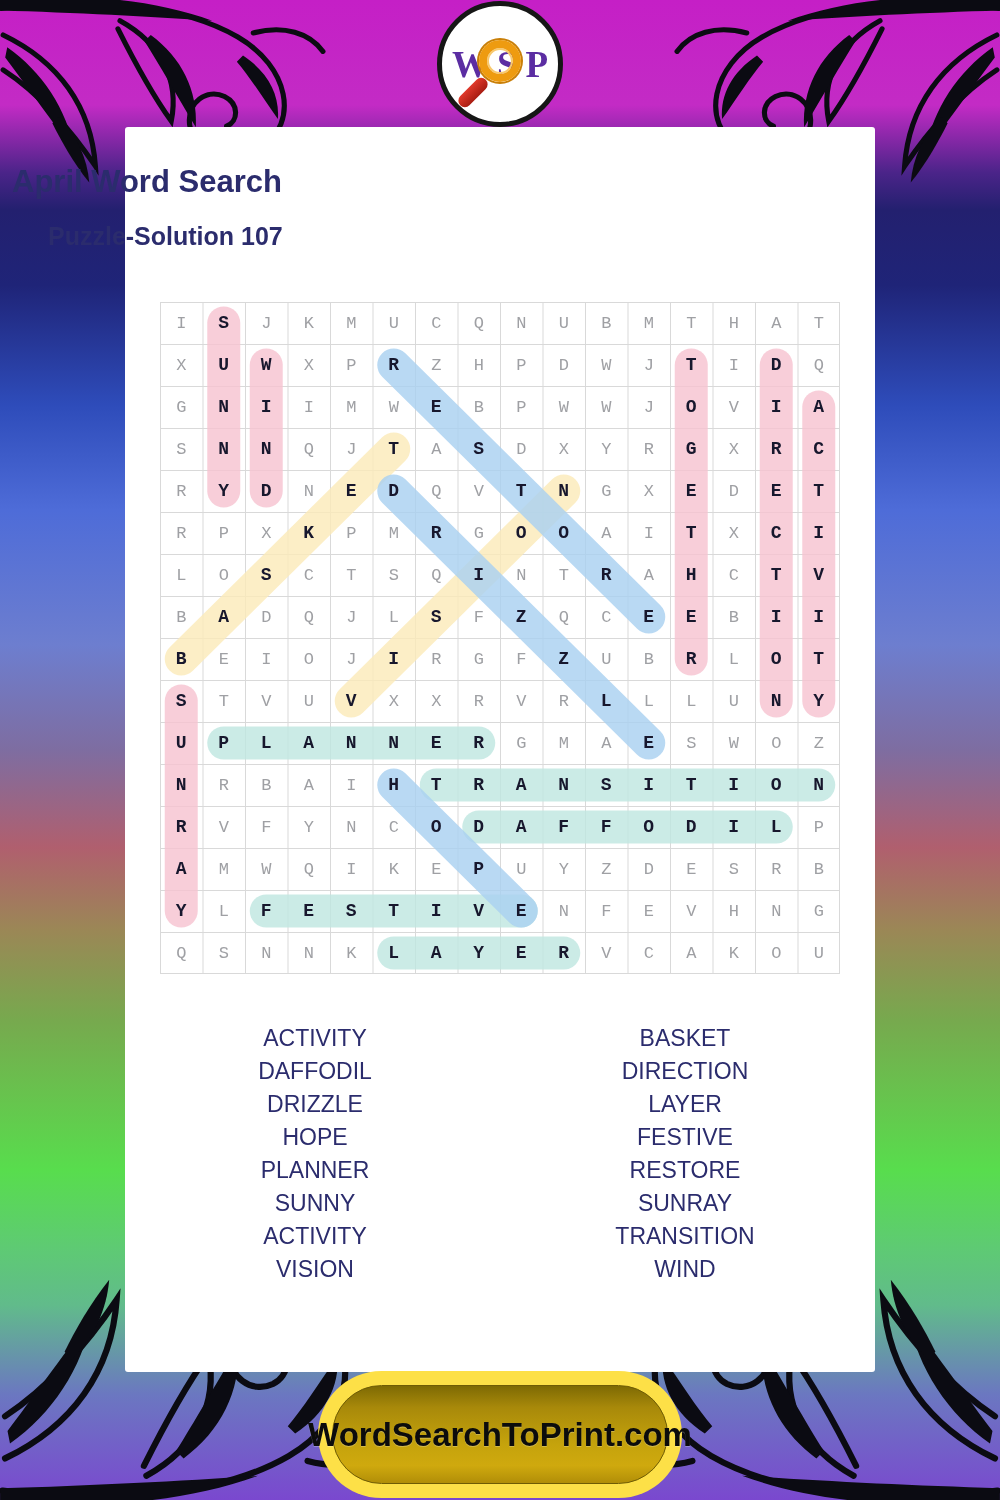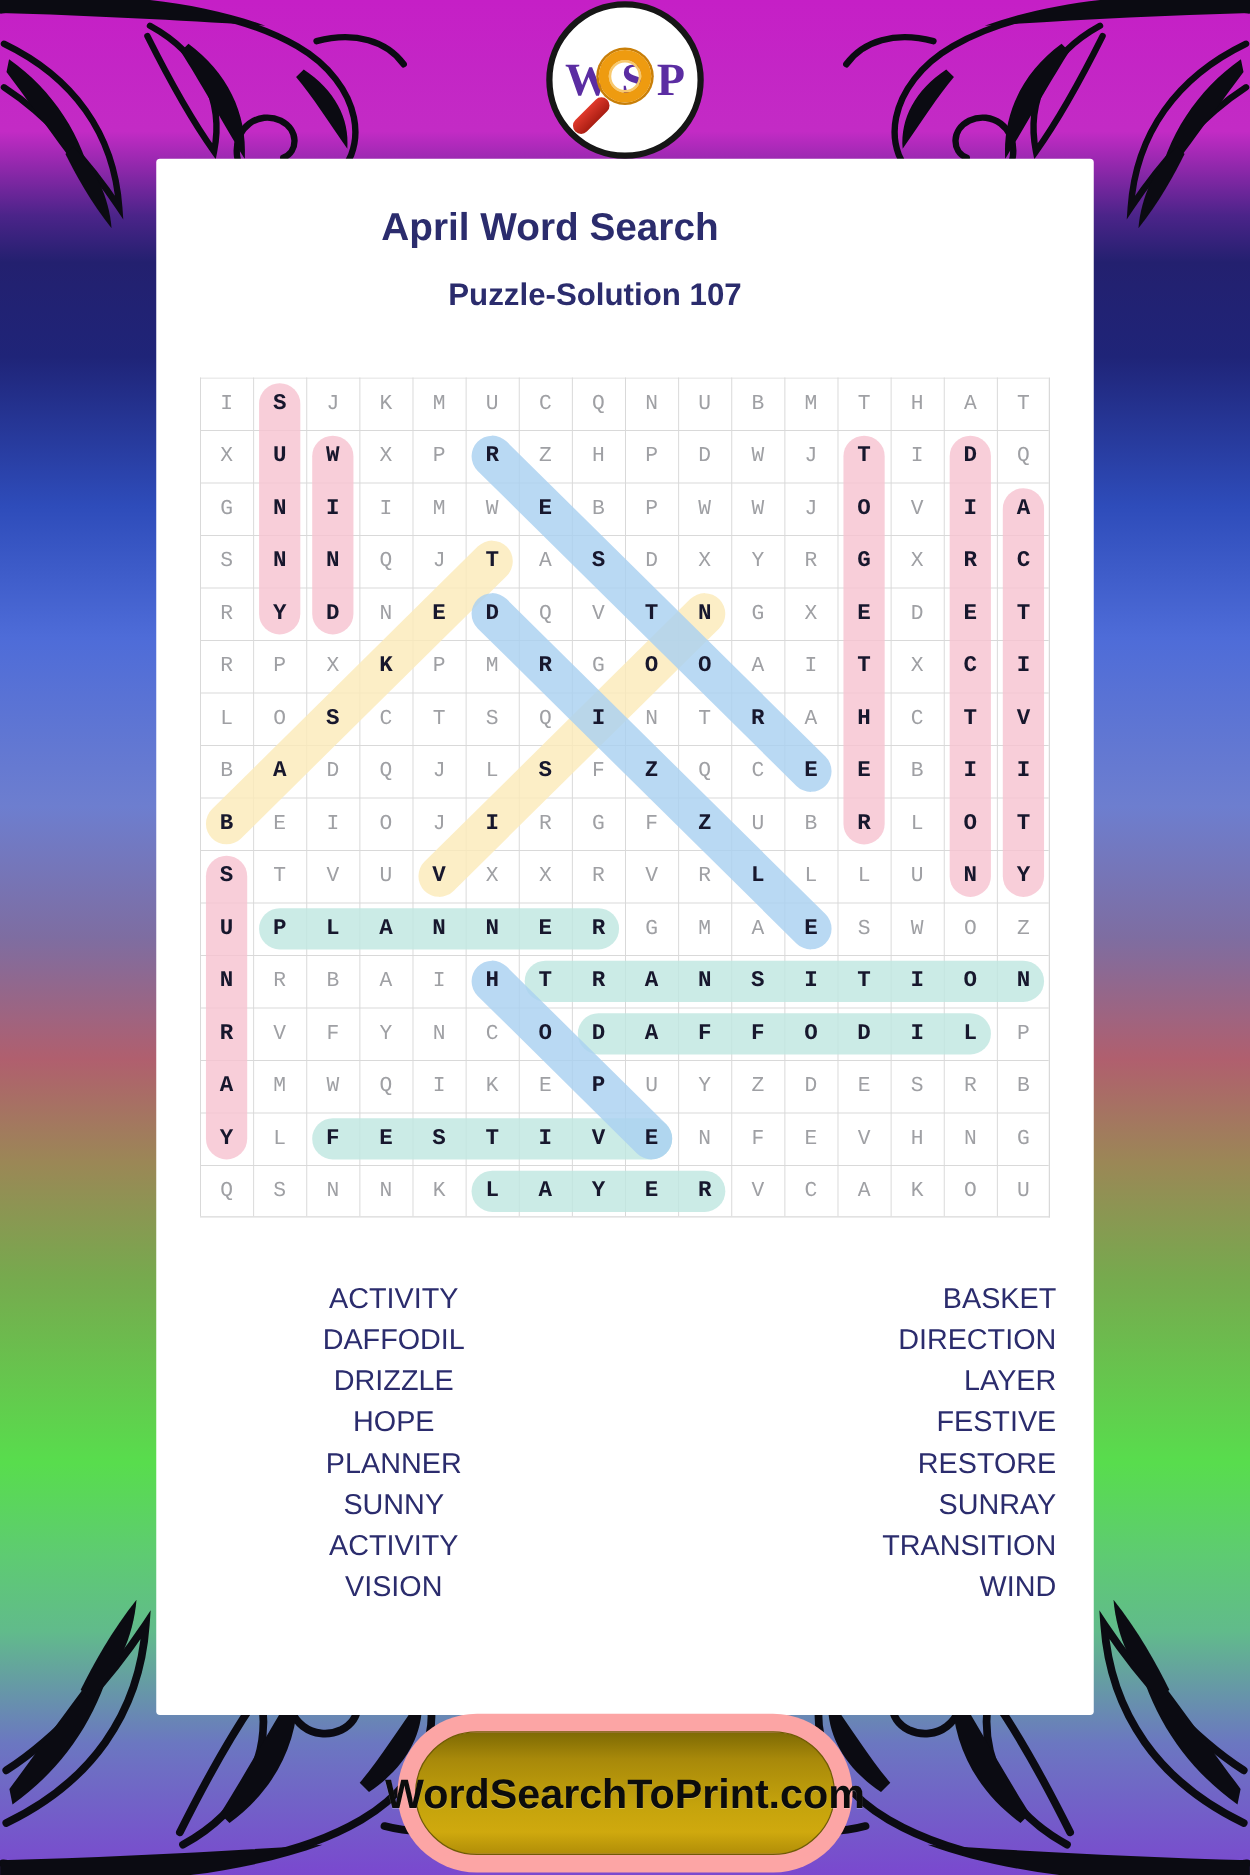--- a/index.html
+++ b/index.html
@@ -38,21 +38,21 @@
     border:8px solid #ee9b10;border-radius:50%;
     box-shadow:0 0 0 2px #c97f08, inset 0 0 0 2px #f8c96e;
   }
   .lens-handle{
     position:absolute;left:13px;top:80px;width:36px;height:13px;
     background:linear-gradient(180deg,#e0392b,#a81d12);border-radius:7px;
     transform:rotate(-45deg);
   }
 
   .title{
-    position:absolute;left:0;width:880px;text-align:center;z-index:4;
+    position:absolute;left:12px;width:880px;text-align:left;z-index:4;
     color:var(--heading,#2b2c6d);font-weight:bold;
   }
   .title.main{top:164px;font-size:31px;}
   .title.sub{top:222px;font-size:25px;margin-left:36px;}
 
   .gridwrap{position:absolute;left:160px;top:302px;width:680px;height:672px;z-index:4;}
   .grid-lines{
     position:absolute;left:0;top:0;width:680px;height:672px;
     background-image:
       linear-gradient(to right,#d9d9d9 1px,transparent 1px),
@@ -72,25 +72,25 @@
     font-size:17px;color:var(--gray-letter,#9fa0a4);
   }
   .grid-letters span.b{font-size:18px;font-weight:bold;color:var(--bold-letter,#17172d);}
 
   .wordcol{
     position:absolute;top:1022px;width:320px;z-index:4;text-align:center;
     color:var(--heading,#2b2c6d);font-size:23px;font-weight:normal;line-height:33px;
     list-style:none;margin:0;padding:0;
   }
   .wordcol.left{left:155px;}
-  .wordcol.right{left:525px;text-align:right;}
+  .wordcol.right{left:525px;}
 
   .btn-glow{
     position:absolute;left:318px;top:1371px;width:364px;height:127px;
-    background:#fca5a5;border-radius:64px;z-index:5;
+    background:#fde047;border-radius:64px;z-index:5;
   }
   .gold-btn{
     position:absolute;left:14px;top:14px;width:336px;height:99px;border-radius:50px;
     background:linear-gradient(180deg,#7e6a04 0%,#a8890a 22%,#c5a30c 60%,#cfa90e 82%,#b18e08 100%);
     border:1px solid #6f5c04;box-sizing:border-box;
     display:flex;align-items:center;justify-content:center;
     font-size:33px;font-weight:bold;color:#0c0c0c;cursor:pointer;
     text-shadow:0 1px 0 rgba(255,255,255,0.25);
   }
 </style>

